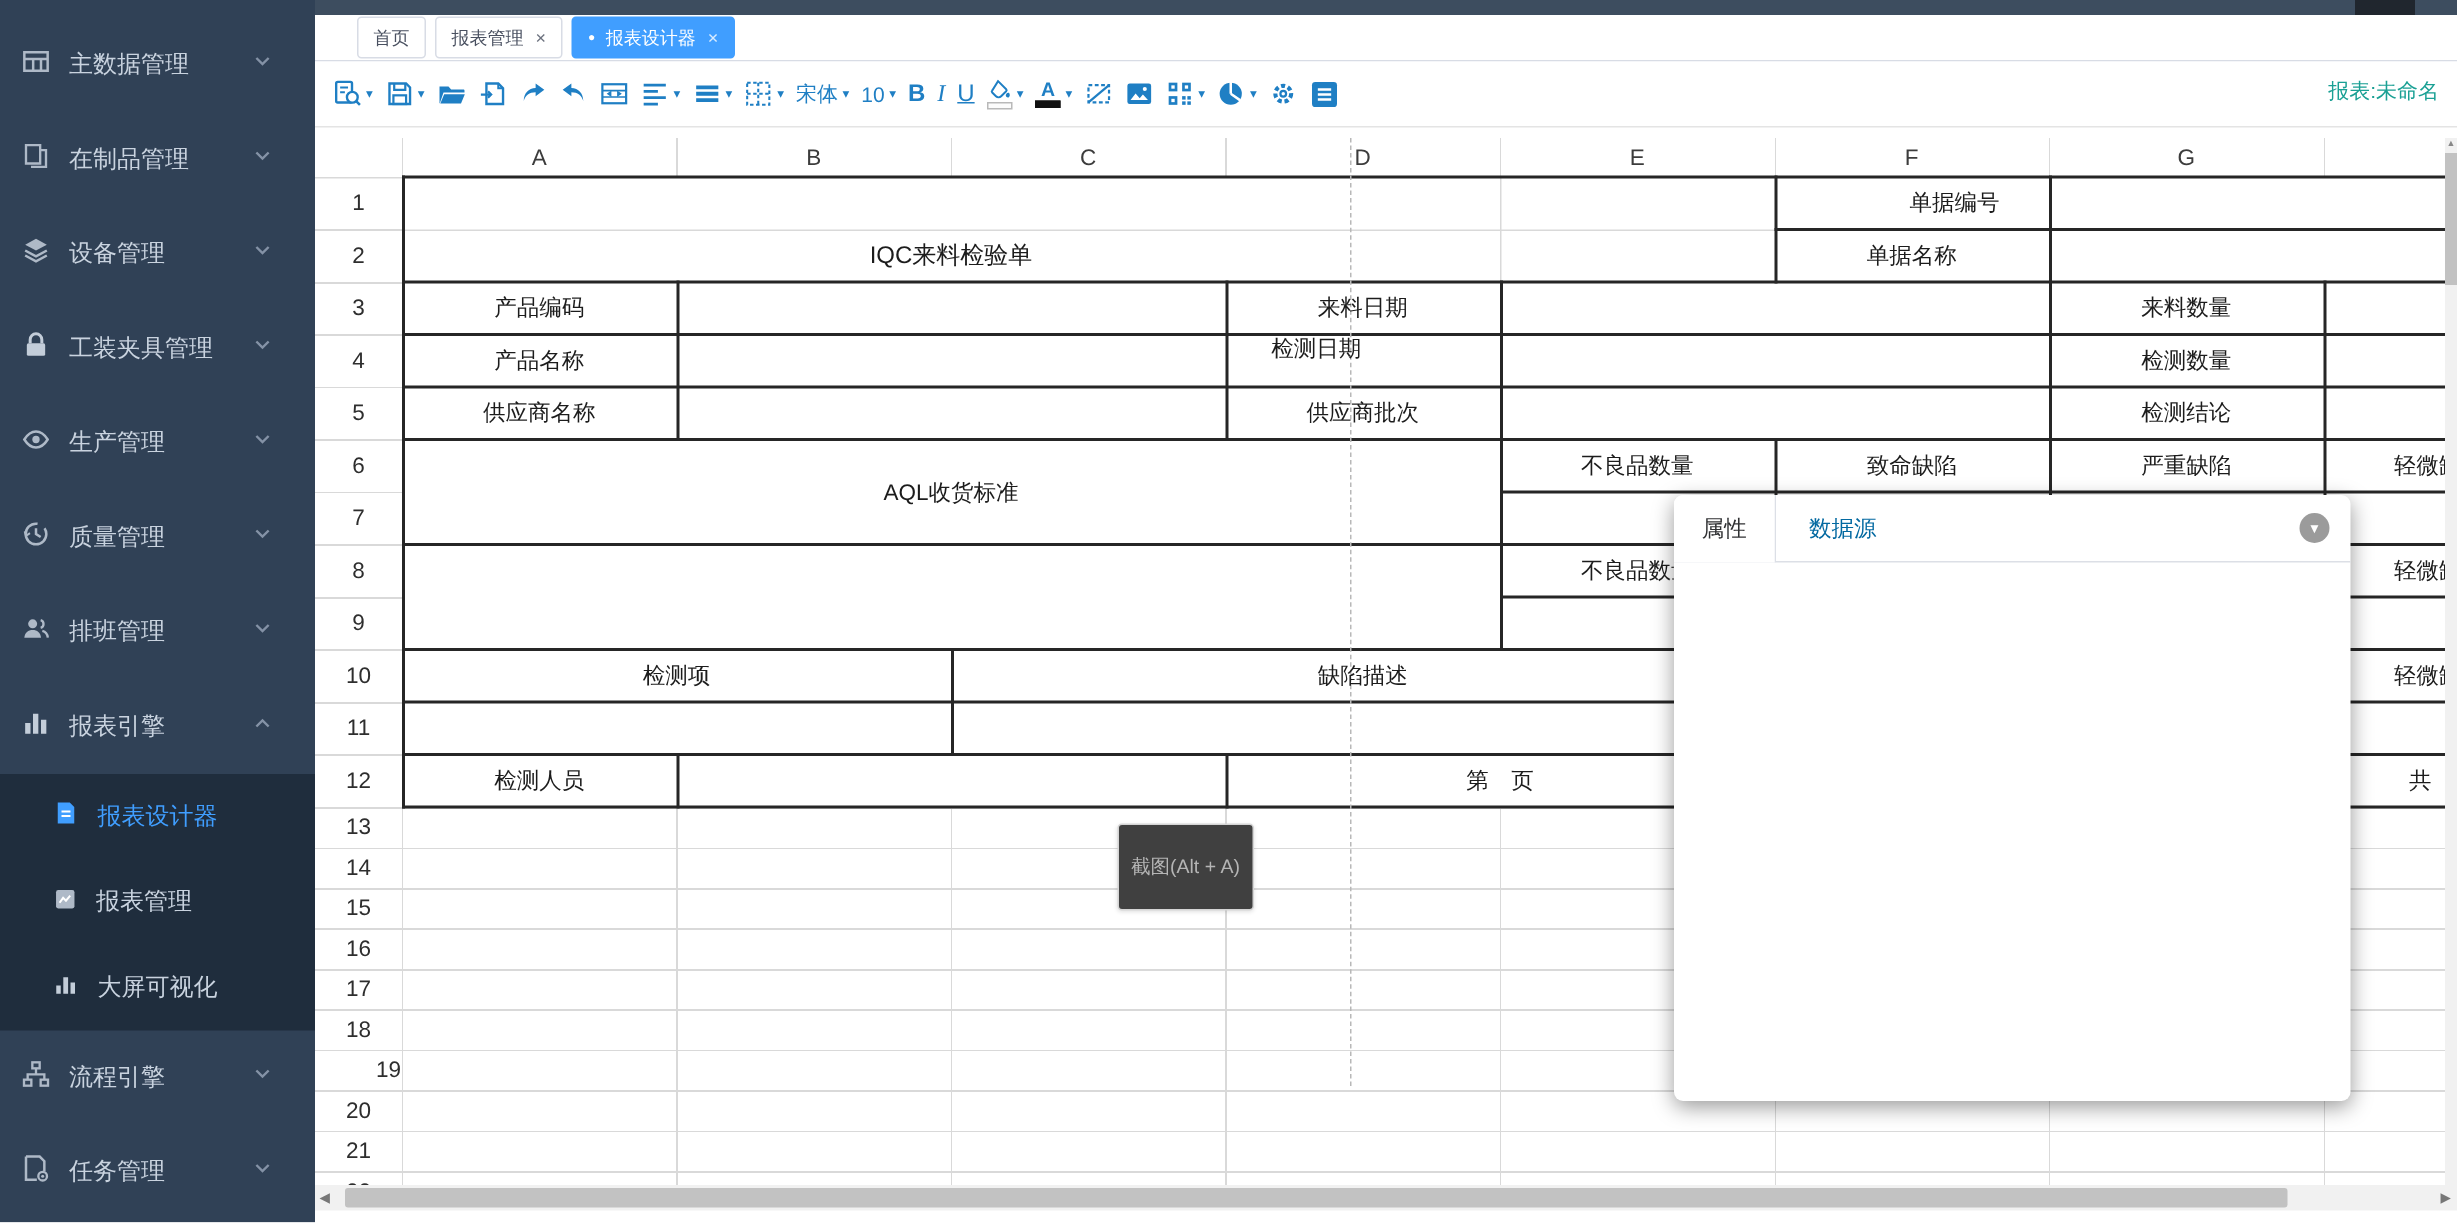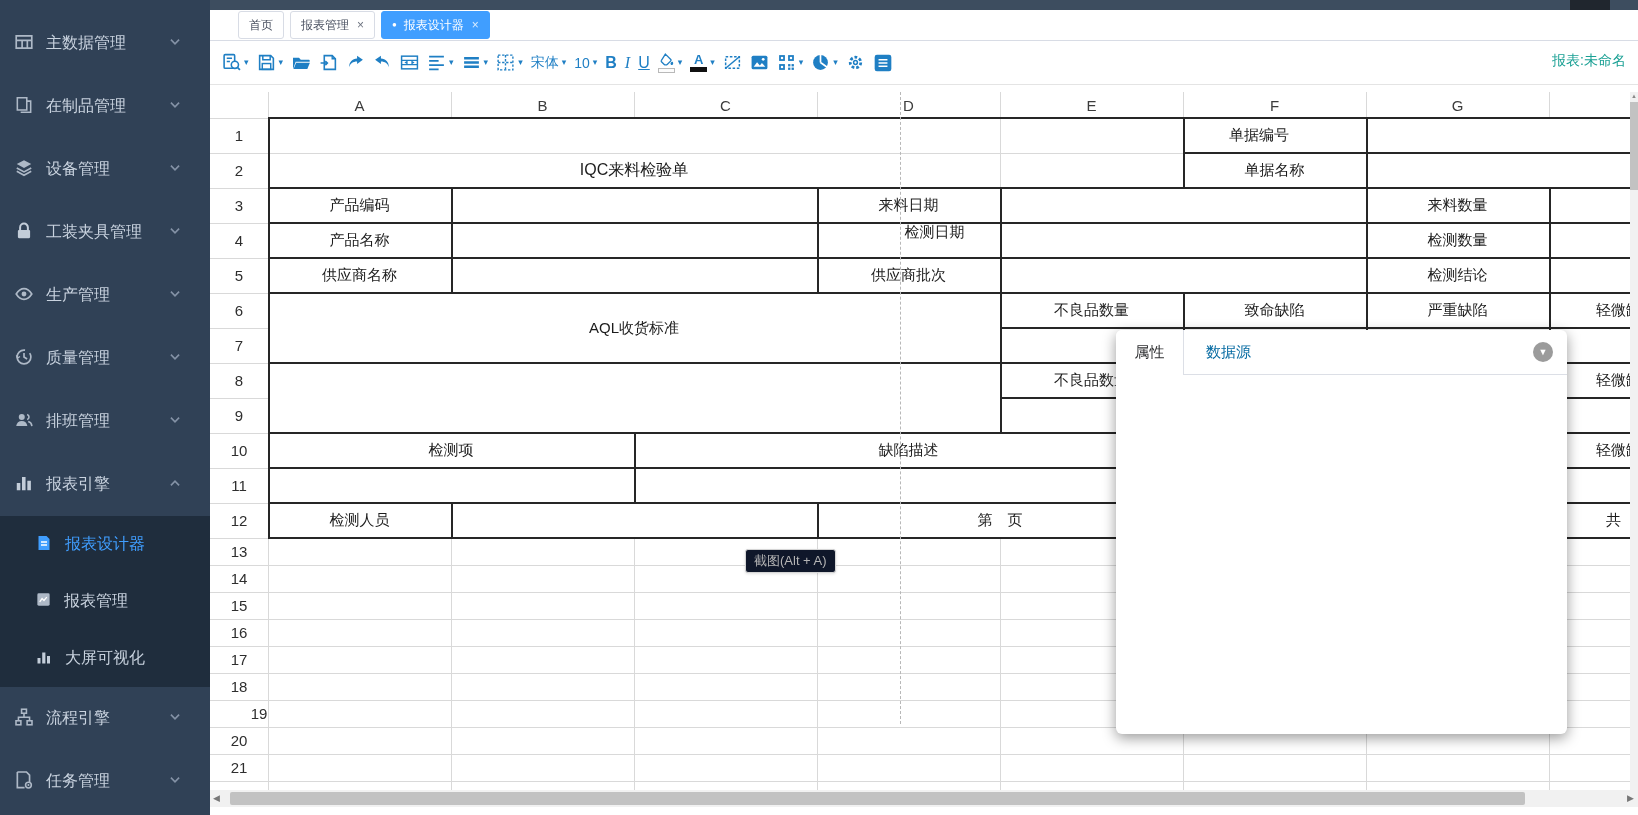--- a/index.html
+++ b/index.html
@@ -41,21 +41,21 @@
   .dkv{position:absolute;width:2px;background:#262626;}
   .lth{position:absolute;height:1px;background:#d9d9d9;}
   .ltv{position:absolute;width:1px;background:#d9d9d9;}
   
   #panel{left:1116px;top:330px;width:451px;height:404px;background:#fff;border-radius:6px;box-shadow:0 4px 14px rgba(0,0,0,.4);z-index:20;}
   #ptabs{position:relative;height:45px;border-bottom:1px solid #dcdfe6;box-sizing:border-box;}
   #ptab-props{position:absolute;left:0;top:0;width:68px;height:45px;background:#fff;border-right:1px solid #dcdfe6;border-top-left-radius:6px;display:flex;align-items:center;justify-content:center;font-size:15px;color:#303133;box-sizing:border-box;cursor:pointer;}
   #ptab-ds{position:absolute;left:90px;top:0;height:44px;display:flex;align-items:center;font-size:15px;color:#0369a1;cursor:pointer;}
   #pcircle{position:absolute;right:14px;top:12px;width:20px;height:20px;border-radius:50%;background:#9b9b9b;color:#fff;display:flex;align-items:center;justify-content:center;font-size:9px;cursor:pointer;}
   
-  #snaptip{left:745px;top:549px;background:#0f172a;border:1px solid #d5d5d5;border-radius:3px;padding:2px 8px;font-size:13px;color:#b5b5b5;box-shadow:0 1px 3px rgba(0,0,0,.12);z-index:6;white-space:nowrap;}
+  #snaptip{left:745px;top:549px;background:#404040;border:1px solid #d5d5d5;border-radius:3px;padding:19px 8px;font-size:13px;color:#b5b5b5;box-shadow:0 1px 3px rgba(0,0,0,.12);z-index:6;white-space:nowrap;}
   
   #vscroll{left:1630px;top:92px;width:8px;height:698px;background:#f1f1f1;z-index:8;}
   #vthumb{position:absolute;left:0px;top:10px;width:8px;height:88px;background:#c2c2c2;}
   #vuparrow{position:absolute;left:0;top:0;width:8px;height:9px;font-size:6px;color:#888;text-align:center;line-height:9px;cursor:pointer;}
   #hscroll{left:210px;top:790px;width:1428px;height:17px;background:#f1f1f1;z-index:8;}
   #hthumb{position:absolute;left:20px;top:2px;width:1295px;height:13px;background:#c2c2c2;border-radius:2px;}
   .harrow{position:absolute;top:3px;font-size:9px;color:#777;cursor:pointer;}
 </style>
 </head>
 <body>
@@ -428,28 +428,28 @@
     <div class="dkv" style="left:607px;top:95px;height:107px;"></div>
     <div class="dkv" style="left:607px;top:410px;height:37px;"></div>
     <div class="dkv" style="left:790px;top:95px;height:247px;"></div>
     <div class="dkv" style="left:973px;top:25px;height:72px;"></div>
     <div class="dkv" style="left:973px;top:200px;height:247px;"></div>
     <div class="dkv" style="left:1156px;top:25px;height:422px;"></div>
     <div class="dkv" style="left:1339px;top:95px;height:352px;"></div>
 
     <div class="abs" style="left:690px;top:0;height:632px;border-left:1px dashed #b8b8b8;"></div>
 
-    <div class="cell" style="left:966px;top:26px;width:166px;height:35px;">单据编号</div>
+    <div class="cell" style="left:1010px;top:26px;width:166px;height:35px;">单据编号</div>
     <div class="cell" style="left:58px;top:61px;width:732px;height:35px;font-size:16px;">IQC来料检验单</div>
     <div class="cell" style="left:973px;top:61px;width:183px;height:35px;">单据名称</div>
     <div class="cell" style="left:607px;top:96px;width:183px;height:35px;">来料日期</div>
     <div class="cell" style="left:58px;top:96px;width:183px;height:35px;">产品编码</div>
     <div class="cell" style="left:1156px;top:96px;width:183px;height:35px;">来料数量</div>
     <div class="cell" style="left:58px;top:131px;width:183px;height:35px;">产品名称</div>
-    <div class="cell" style="left:633px;top:131px;width:183px;height:19px;">检测日期</div>
+    <div class="cell" style="left:576px;top:131px;width:183px;height:19px;">检测日期</div>
     <div class="cell" style="left:1156px;top:131px;width:183px;height:35px;">检测数量</div>
     <div class="cell" style="left:58px;top:166px;width:183px;height:35px;">供应商名称</div>
     <div class="cell" style="left:607px;top:166px;width:183px;height:35px;">供应商批次</div>
     <div class="cell" style="left:1156px;top:166px;width:183px;height:35px;">检测结论</div>
     <div class="cell" style="left:58px;top:201px;width:732px;height:70px;">AQL收货标准</div>
     <div class="cell" style="left:790px;top:201px;width:183px;height:35px;">不良品数量</div>
     <div class="cell" style="left:973px;top:201px;width:183px;height:35px;">致命缺陷</div>
     <div class="cell" style="left:1156px;top:201px;width:183px;height:35px;">严重缺陷</div>
     <div class="cell left" style="left:1386px;top:201px;width:200px;height:35px;">轻微缺陷</div>
     <div class="cell" style="left:790px;top:271px;width:183px;height:35px;">不良品数量</div>

